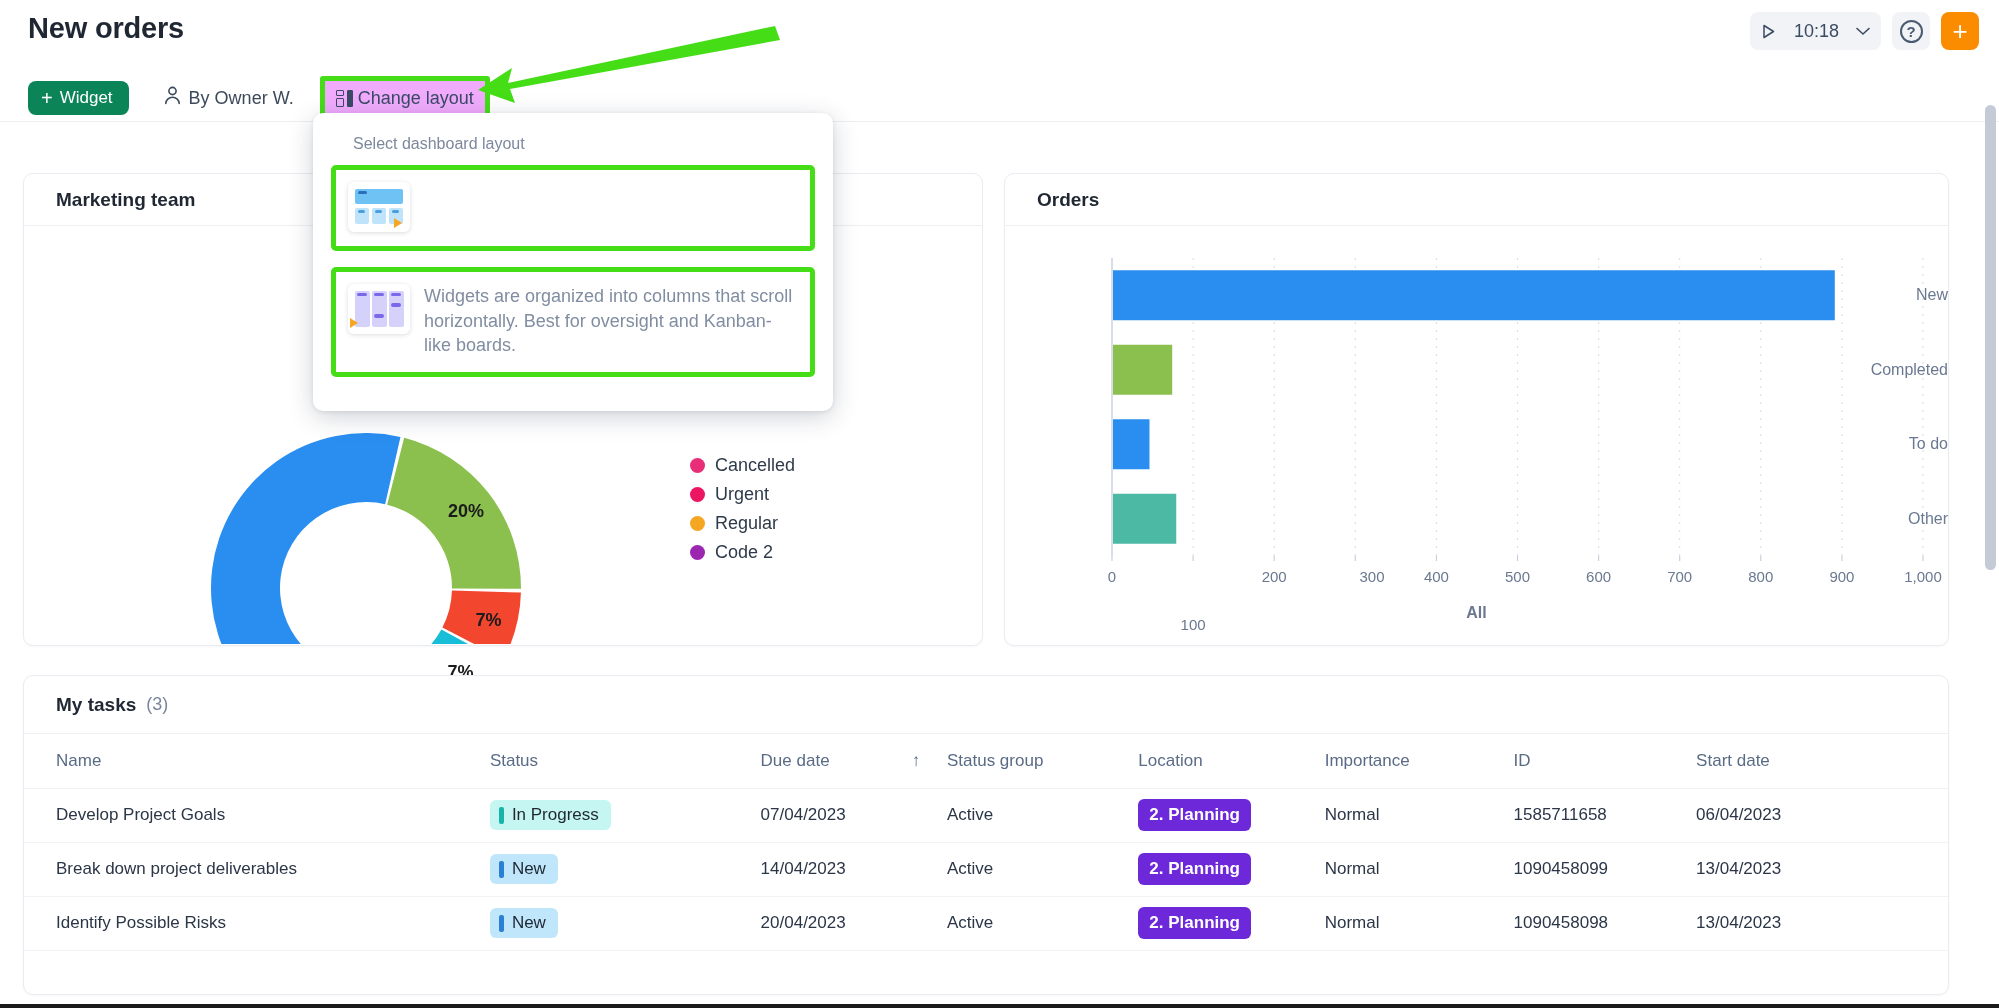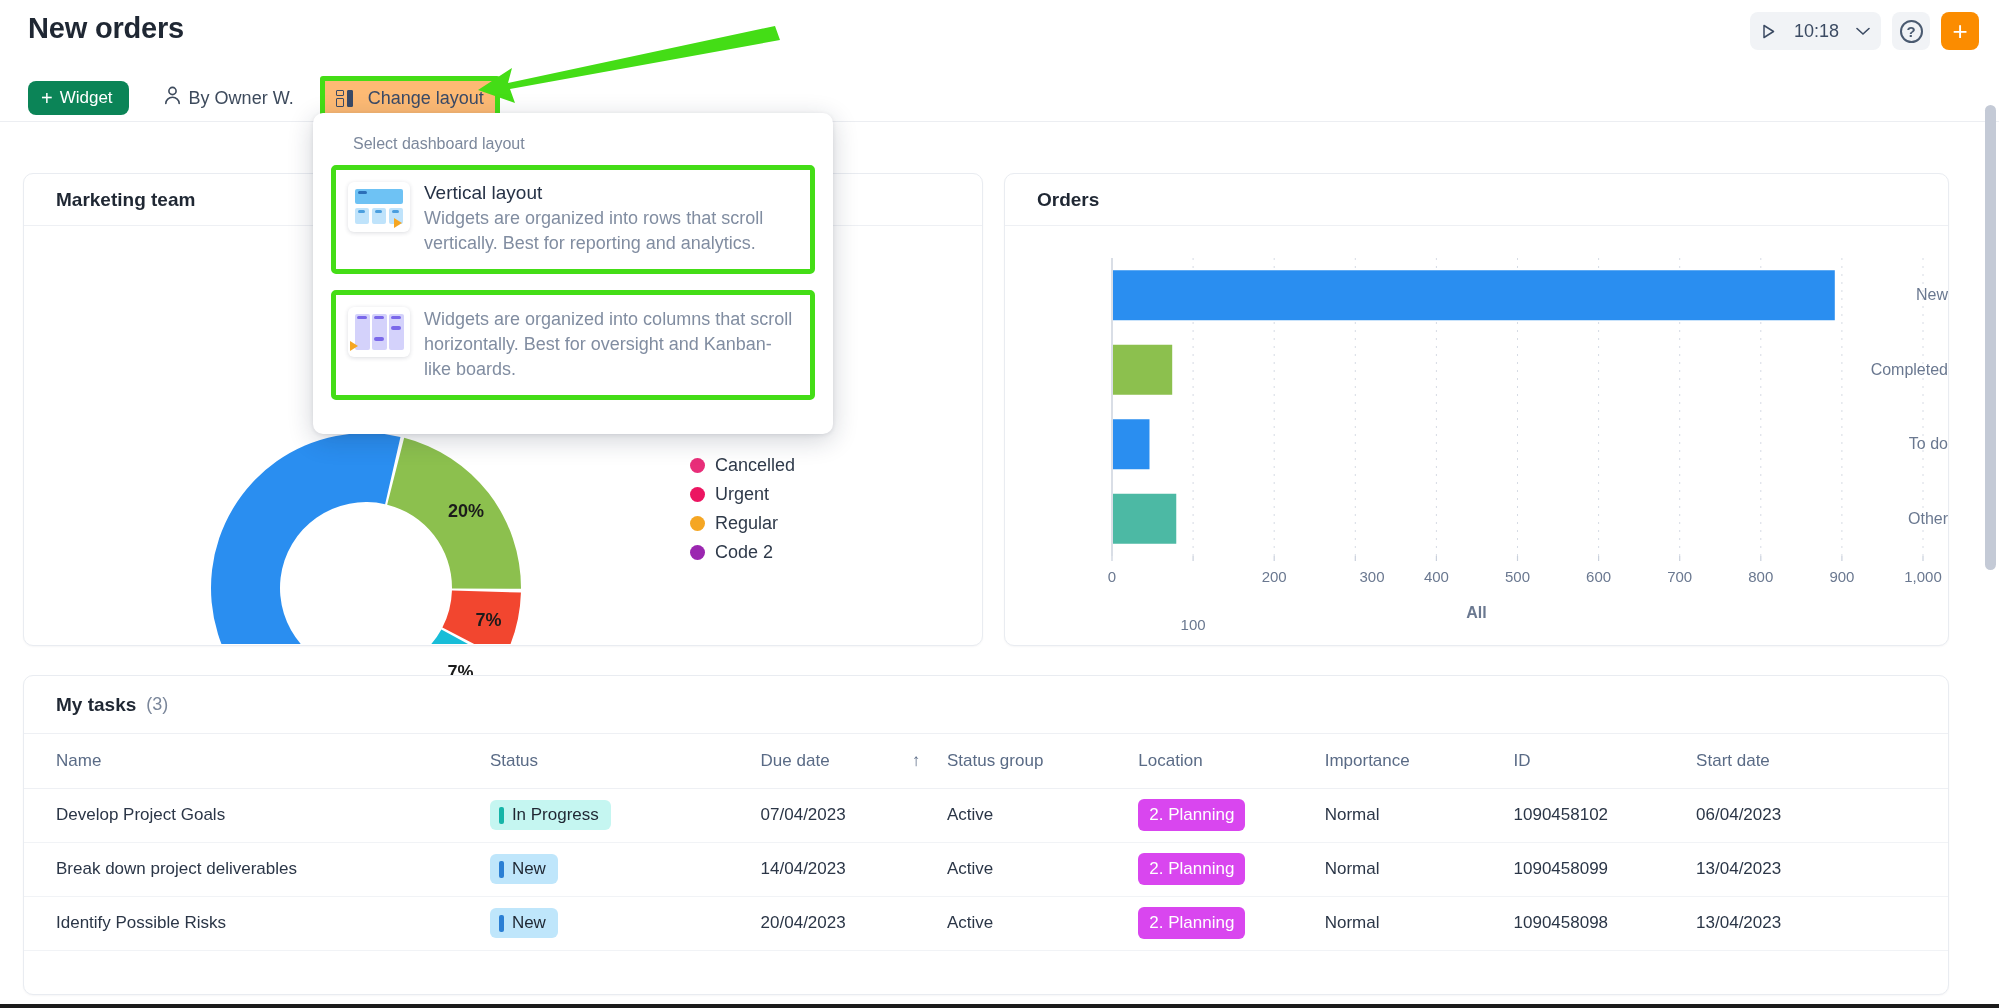--- a/index.html
+++ b/index.html
@@ -34,23 +34,23 @@
     margin-left: 27px; height: 34px; padding: 0 8px;
     font-size: 18px; color: #3d4a5c; cursor: pointer;
   }
   .change-layout-wrap {
     position: relative; margin-left: 18px;
   }
   .hl-green {
     border: 5px solid #44dd16; border-radius: 3px;
   }
   .change-layout-btn {
-    display: flex; align-items: center; gap: 15px;
+    display: flex; align-items: center; gap: 5px;
     height: 34px; padding: 0 11px;
-    font-size: 18px; color: #3a4a66; background: #fdba74; cursor: pointer;
+    font-size: 18px; color: #3a4a66; background: #f0abfc; cursor: pointer;
   }
   .icon-layout { display: inline-block; width: 17px; height: 17px; position: relative; }
   .icon-layout i {
     position: absolute; border: 1.8px solid #3a4a66; border-radius: 1px; display: block;
   }
   .icon-layout i:nth-child(1) { left: 0; top: 0; width: 8px; height: 6px; }
   .icon-layout i:nth-child(2) { left: 0; top: 8px; width: 8px; height: 9px; }
   .icon-layout i:nth-child(3) { left: 11px; top: 0; width: 6px; height: 17px; background: #3a4a66; }
 
   
@@ -166,22 +166,22 @@
   .chip {
     display: inline-flex; align-items: center; gap: 8px;
     border-radius: 6px; padding: 5px 12px 5px 9px; font-size: 17px; color: #1f2733;
   }
   .chip .bar { width: 5px; height: 17px; border-radius: 2px; flex: none; }
   .chip-inprogress { background: #c5f6f1; }
   .chip-inprogress .bar { background: #16b5a8; }
   .chip-new { background: #bfe6fb; }
   .chip-new .bar { background: #2b7fd4; }
   .pill {
-    display: inline-block; background: #d946ef; color: #fff;
-    border-radius: 6px; padding: 6px 11px; font-size: 17px; font-weight: 400;
+    display: inline-block; background: #6d28d9; color: #fff;
+    border-radius: 6px; padding: 6px 11px; font-size: 17px; font-weight: 700;
   }
   .empty-row td { height: 48px; border-bottom: none; }
 
   
   .popup {
     position: absolute; left: 313px; top: 113px; width: 520px;
     background: #fff; border-radius: 10px;
     box-shadow: 0 6px 26px rgba(25,35,60,.20), 0 1px 4px rgba(25,35,60,.10);
     padding: 14px 18px 18px 18px; z-index: 60;
   }
@@ -393,21 +393,21 @@
           <td>Develop Project Goals</td>
           <td><span class="chip chip-inprogress">
               <span class="bar"></span>
               <span>In Progress</span>
             </span></td>
           <td class="due">07/04/2023</td>
           <td></td>
           <td>Active</td>
           <td><span class="pill">2. Planning</span></td>
           <td>Normal</td>
-          <td>1090458102</td>
+          <td>1585711658</td>
           <td>06/04/2023</td>
         </tr>
         <tr>
           <td>Break down project deliverables</td>
           <td><span class="chip chip-new">
               <span class="bar"></span>
               <span>New</span>
             </span></td>
           <td class="due">14/04/2023</td>
           <td></td>
@@ -447,24 +447,20 @@
             <i style="left:7px;top:7px;width:48px;height:15px;background:#3daef0;opacity:.75"></i>
             <i style="left:10px;top:9px;width:9px;height:3px;background:#2b6fb8"></i>
             <i style="left:7px;top:26px;width:14px;height:16px;background:#bfe3fb"></i>
             <i style="left:10px;top:28px;width:7px;height:3px;background:#4a9ede"></i>
             <i style="left:24px;top:26px;width:14px;height:16px;background:#bfe3fb"></i>
             <i style="left:27px;top:28px;width:7px;height:3px;background:#4a9ede"></i>
             <i style="left:41px;top:26px;width:14px;height:16px;background:#bfe3fb"></i>
             <i style="left:44px;top:28px;width:7px;height:3px;background:#4a9ede"></i>
             <span class="cursor" style="left:46px;top:36px"></span>
           </div>
-          <div>
-            <div class="opt-title">Vertical layout</div>
-            <div class="opt-desc">Widgets are organized into rows that scroll vertically. Best for reporting and analytics.</div>
-          </div>
         </div>
       </div>
       <div class="popup-opt-hl">
         <div class="popup-opt">
           <div class="thumb">
             <i style="left:7px;top:7px;width:15px;height:36px;background:#d4d2fb"></i>
             <i style="left:9px;top:9px;width:10px;height:3px;background:#7a68ea"></i>
             <i style="left:24px;top:7px;width:15px;height:36px;background:#d4d2fb"></i>
             <i style="left:26px;top:9px;width:10px;height:3px;background:#7a68ea"></i>
             <i style="left:26px;top:30px;width:10px;height:4px;background:#7a68ea"></i>

